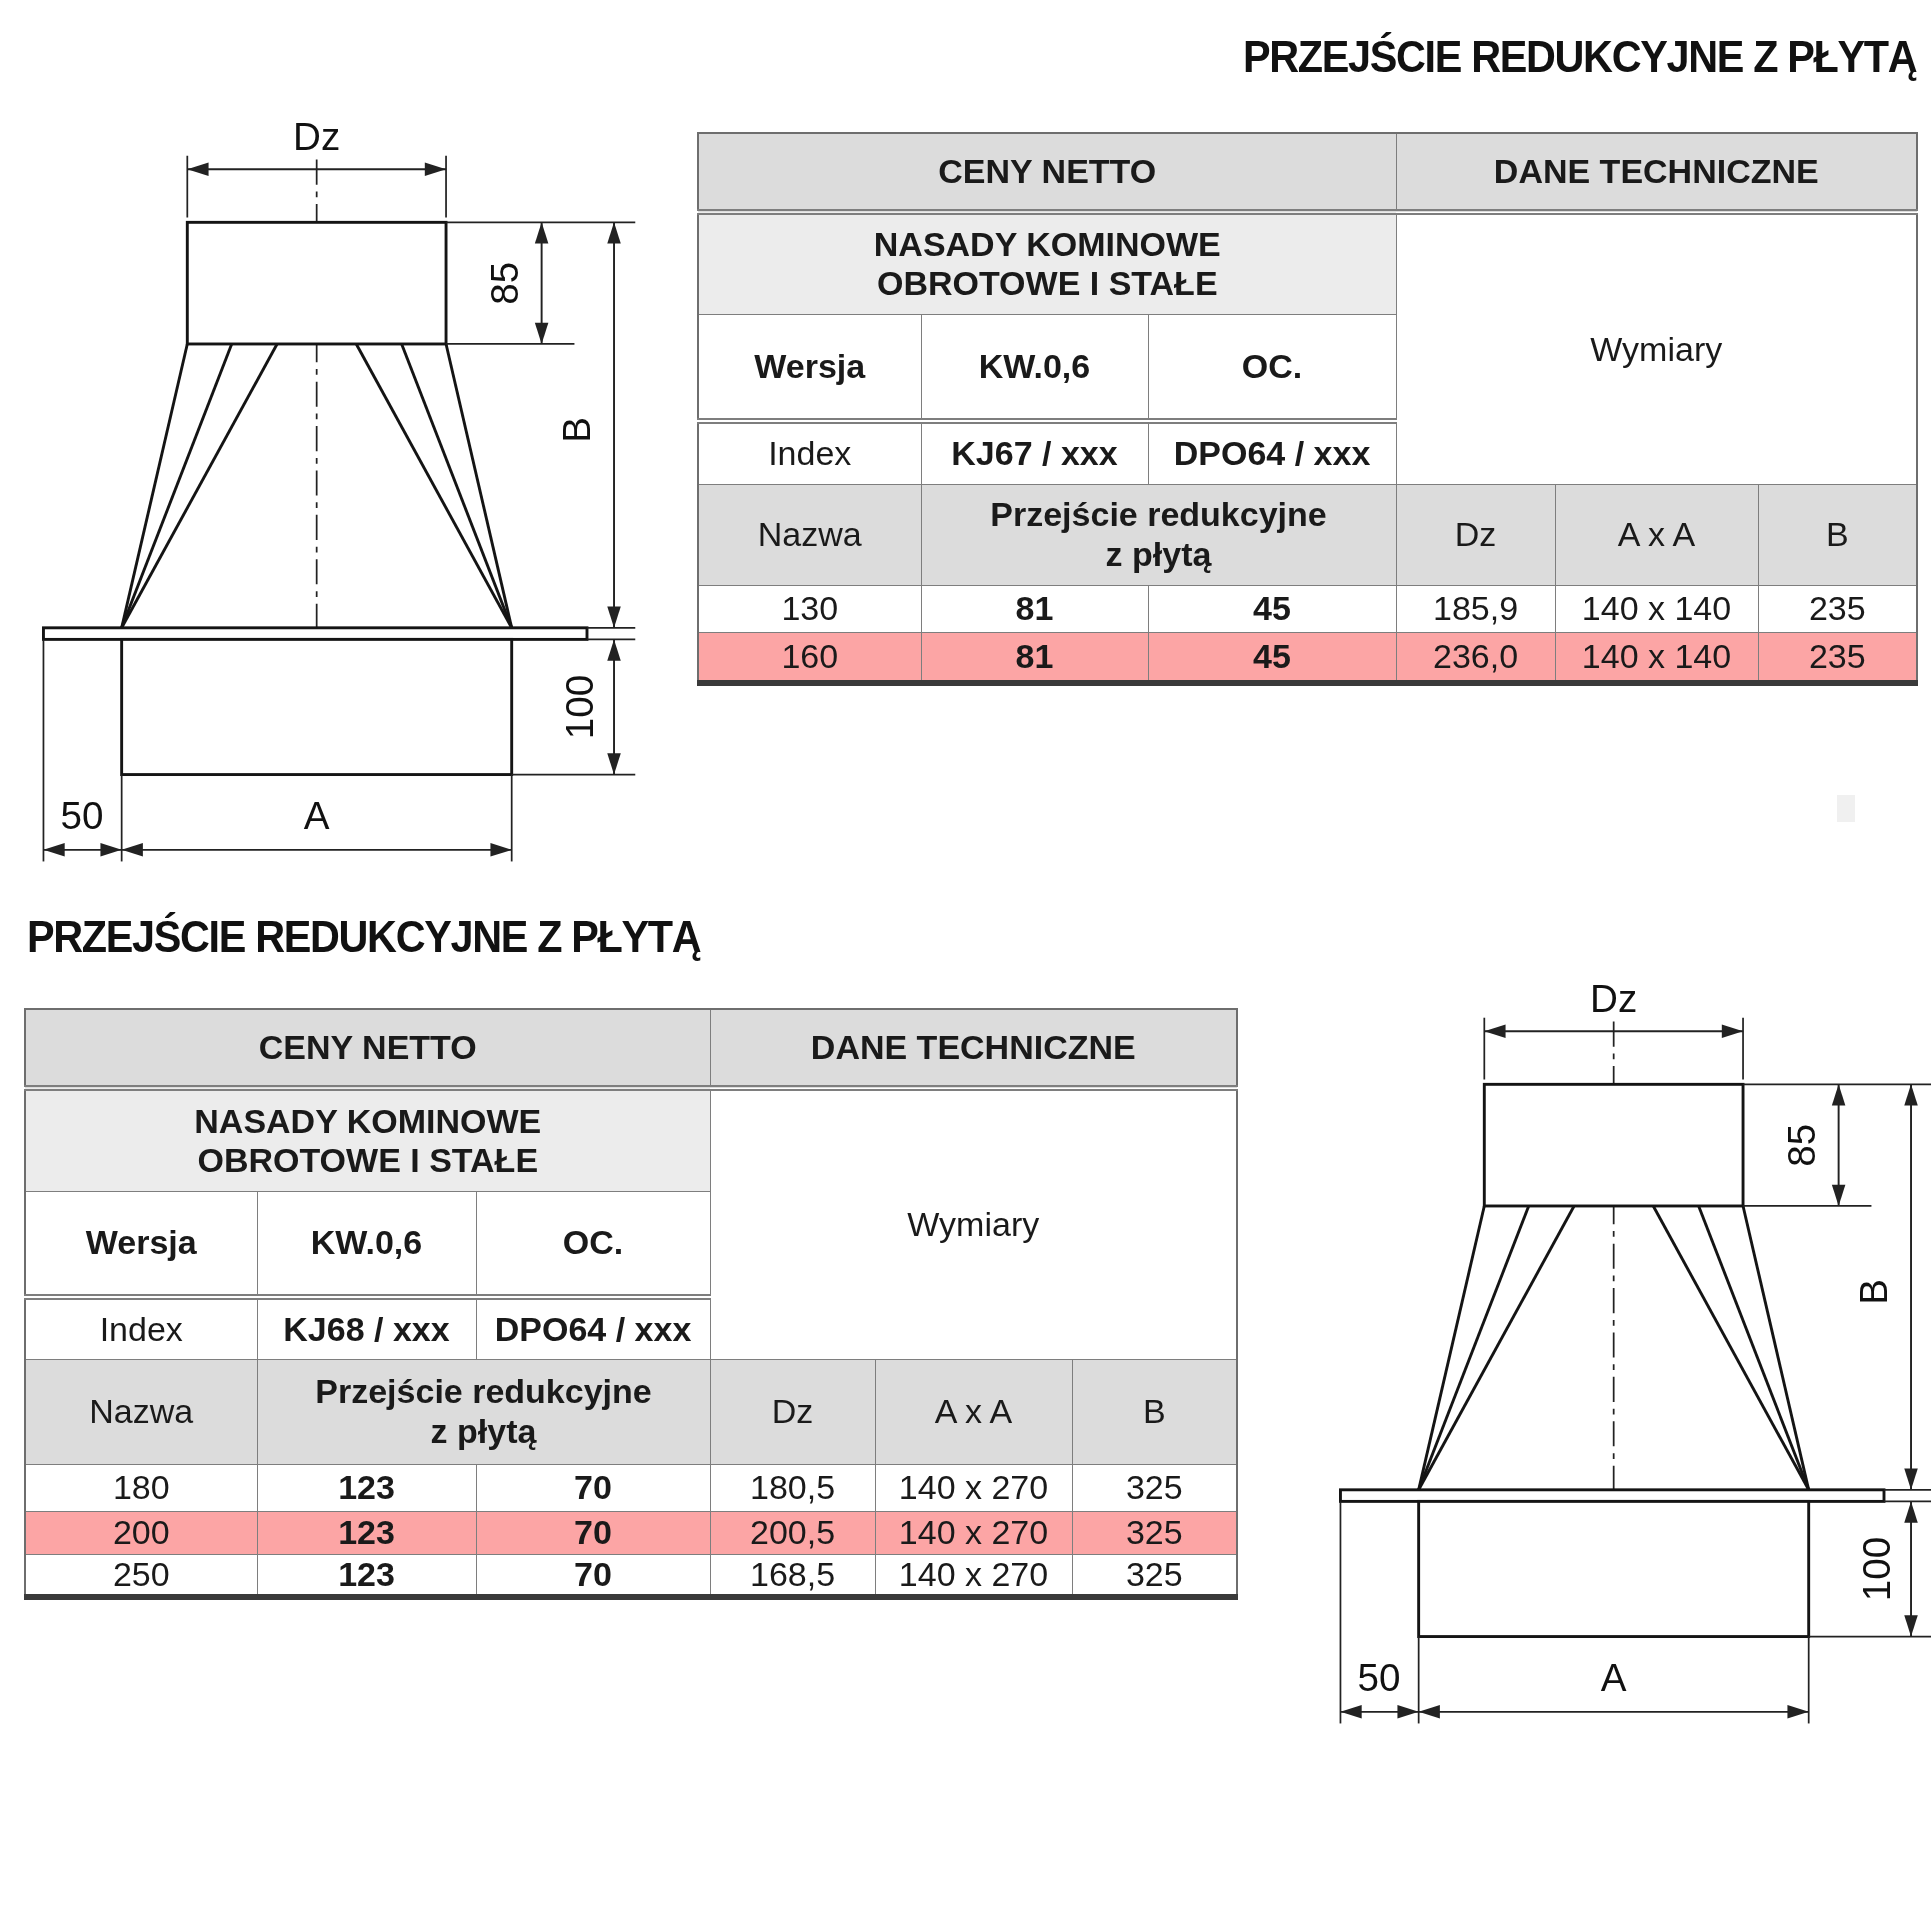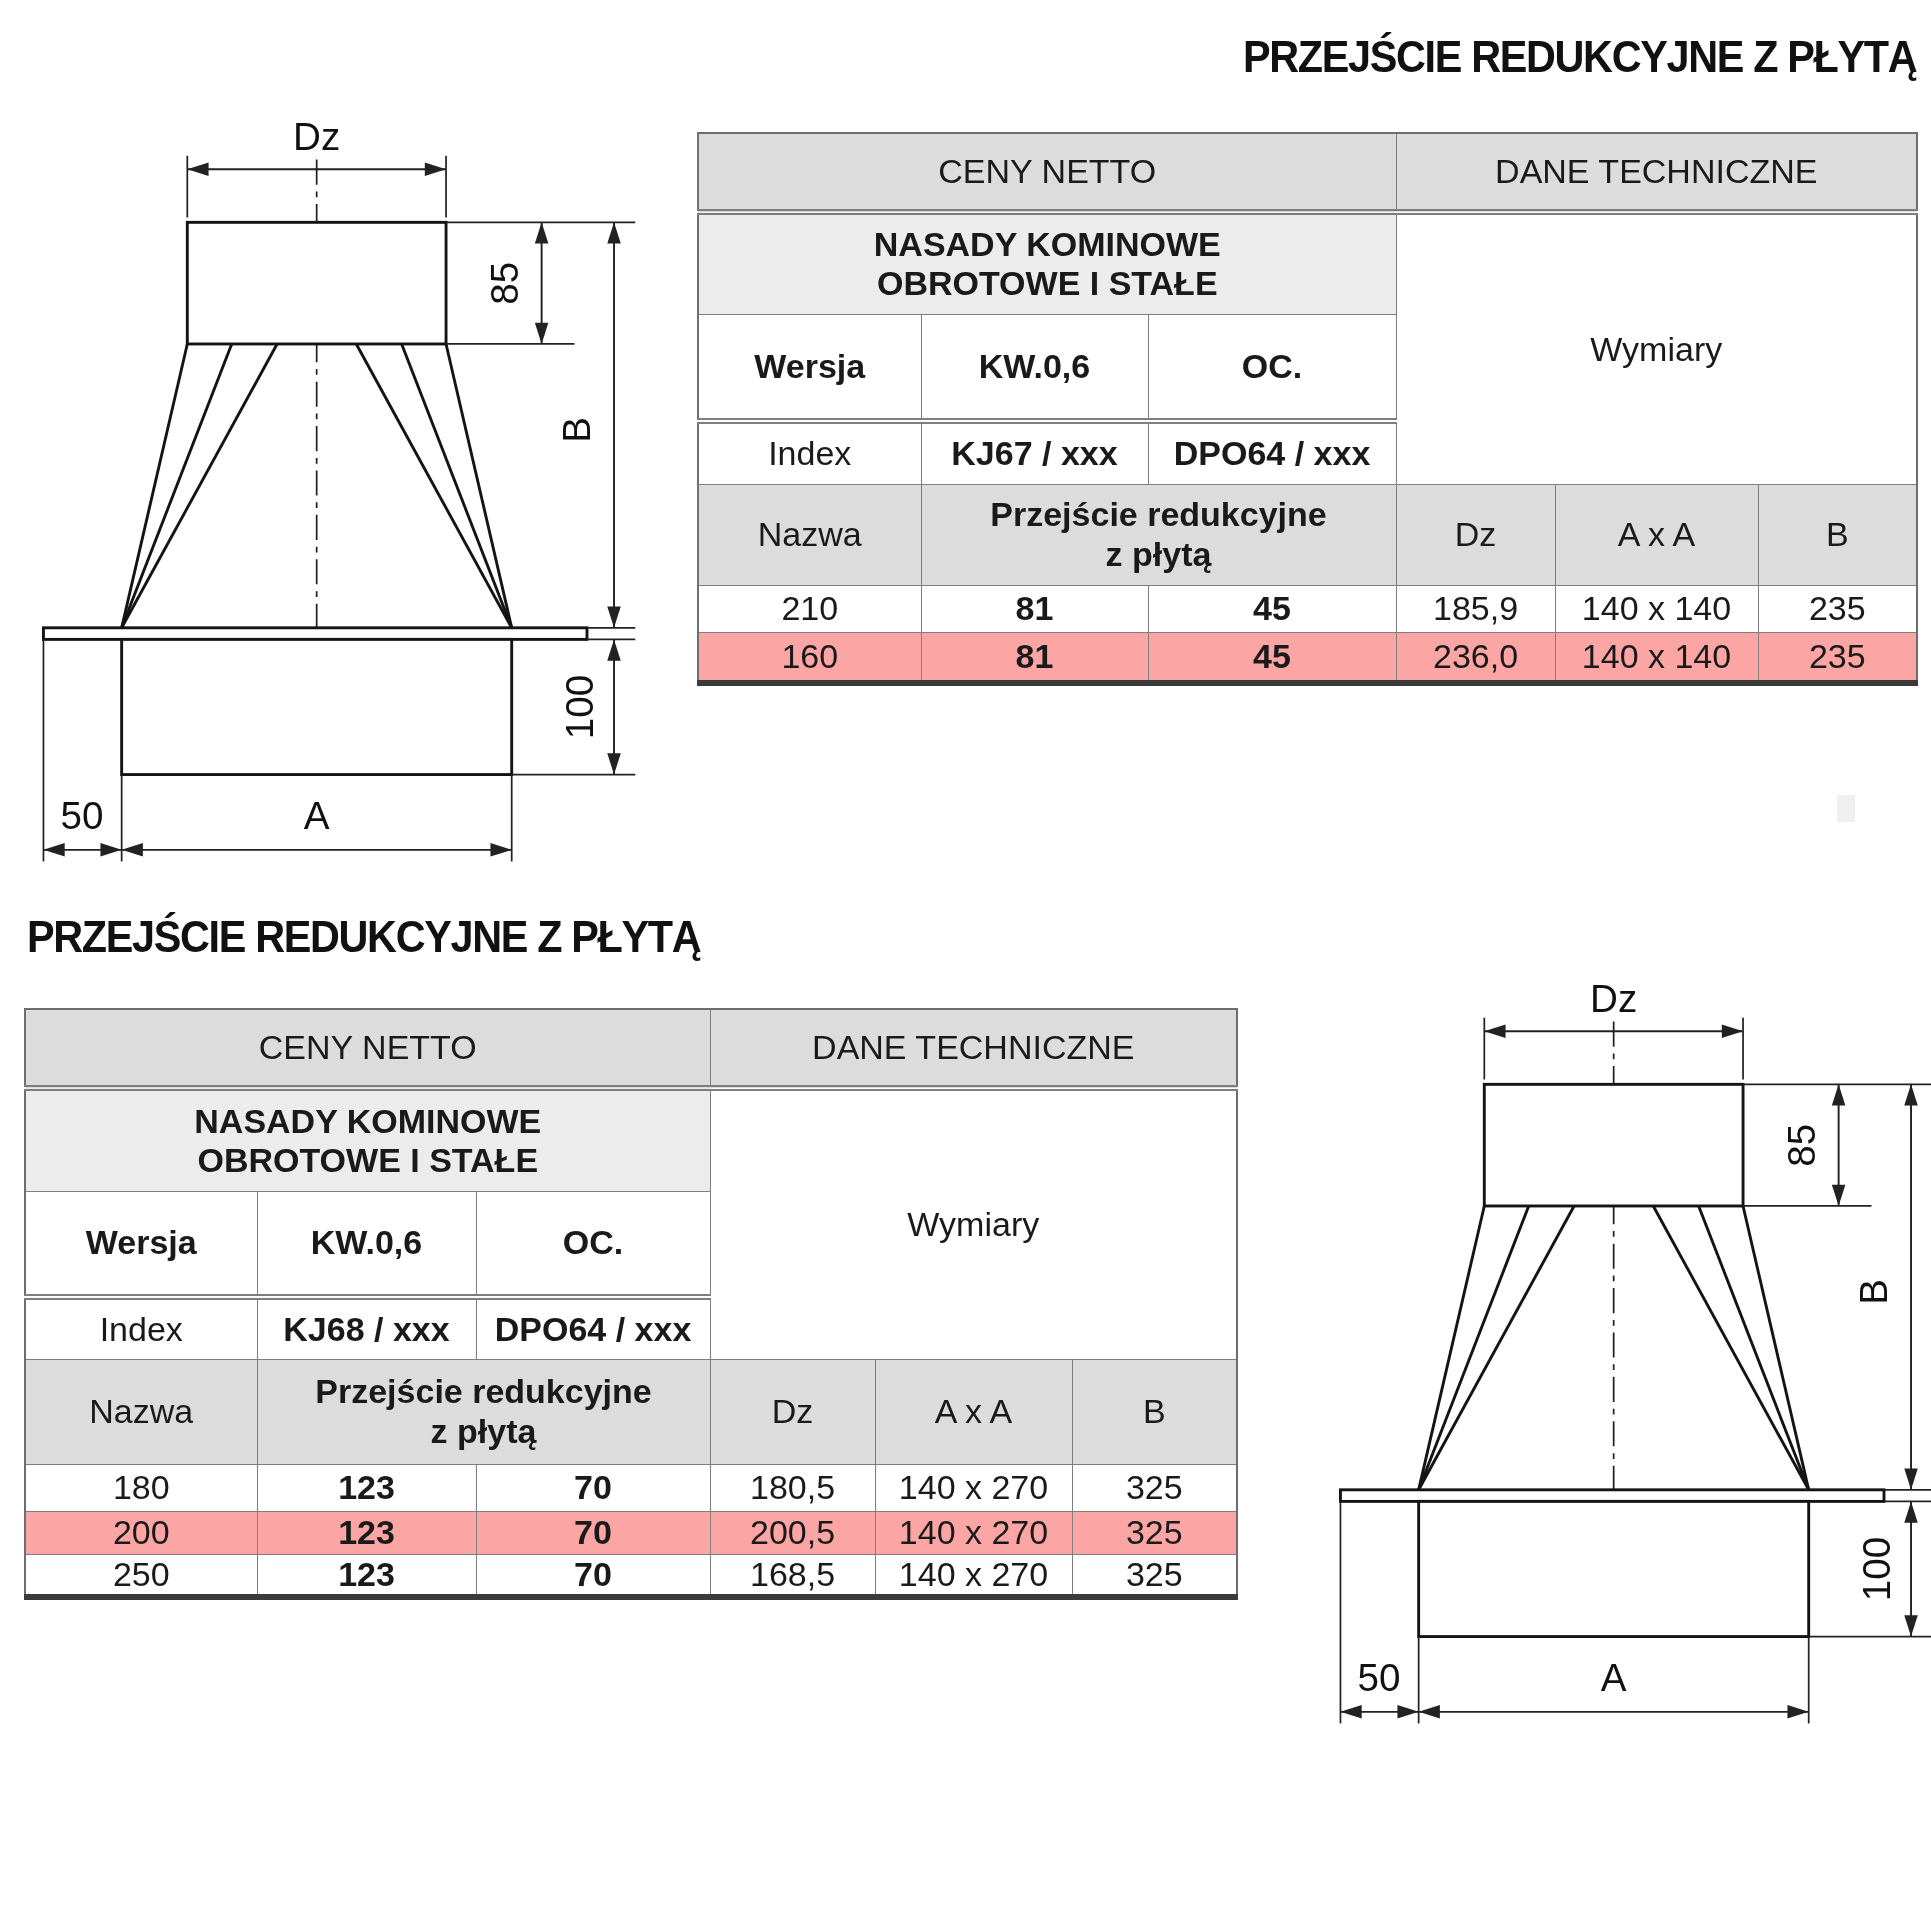--- a/index.html
+++ b/index.html
@@ -17,21 +17,21 @@
   
   table.spec{
     position:absolute;border-collapse:collapse;table-layout:fixed;
     background:#fff;border:2.9px solid #6e6e6e;border-bottom:6.8px solid #3a3a3a;
   }
   table.spec td{
     border:1.9px solid #7e7e7e;text-align:center;vertical-align:middle;
     font-size:34px;color:#1a1a1a;padding:0 3.9px;line-height:1.15;
   }
   .t-bold{font-weight:700;}
-  .bg-h{background:#dcdcdc;}
+  .bg-h{background:#dcdcdc;font-weight:bold;}
   .bg-c{background:#ececec;font-weight:700;}
   tr.r-head td{border-bottom:6.8px double #7e7e7e;}
   tr.r-wersja td{border-bottom:6.8px double #7e7e7e;font-weight:bold;}
   tr.r-nazwa td{background:#dcdcdc;}
   tr.r-alt td{background:#fca5a5;}
   .blk{display:block;}
   
   svg.drawing{position:absolute;overflow:visible;}
   svg.drawing text{font-family:"Liberation Sans",sans-serif;font-size:40px;fill:#111;}
   .part{fill:#ffffff;stroke:#141414;stroke-width:3;}
@@ -139,21 +139,21 @@
         <td>Nazwa</td>
         <td colspan="2" class="t-bold">
           <span class="blk">Przejście redukcyjne</span>
           <span class="blk">z płytą</span>
         </td>
         <td>Dz</td>
         <td>A x A</td>
         <td>B</td>
       </tr>
       <tr style="height:47px">
-        <td>210</td>
+        <td>130</td>
         <td class="t-bold">81</td>
         <td class="t-bold">45</td>
         <td>185,9</td>
         <td>140 x 140</td>
         <td>235</td>
       </tr>
       <tr class="r-alt" style="height:51px">
         <td>160</td>
         <td class="t-bold">81</td>
         <td class="t-bold">45</td>

